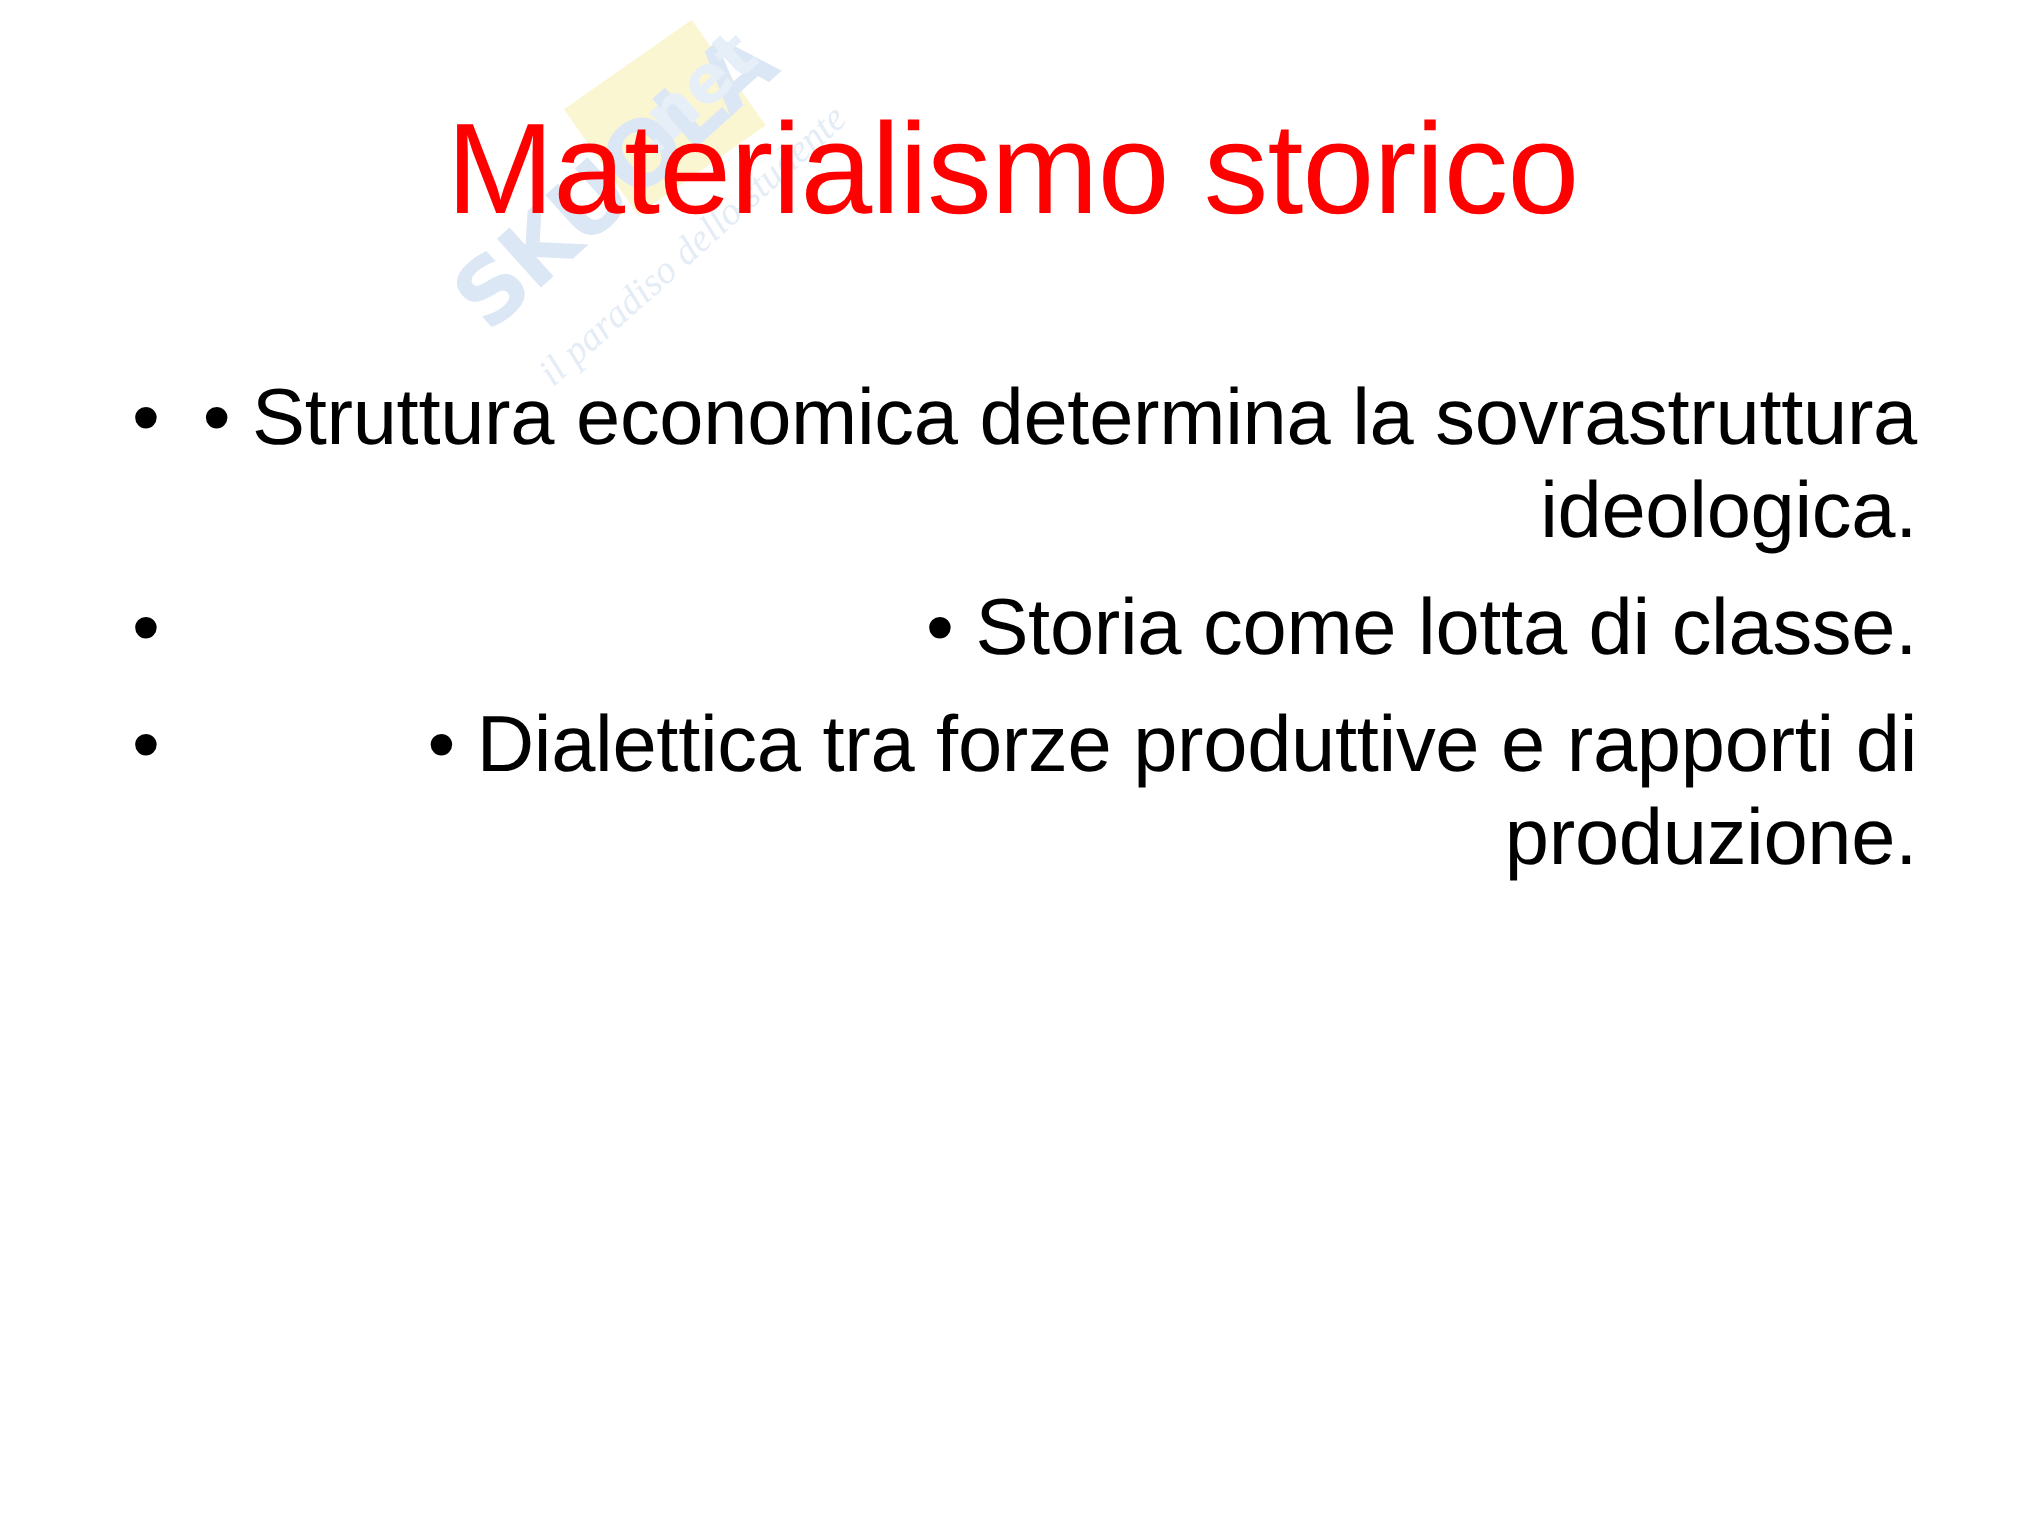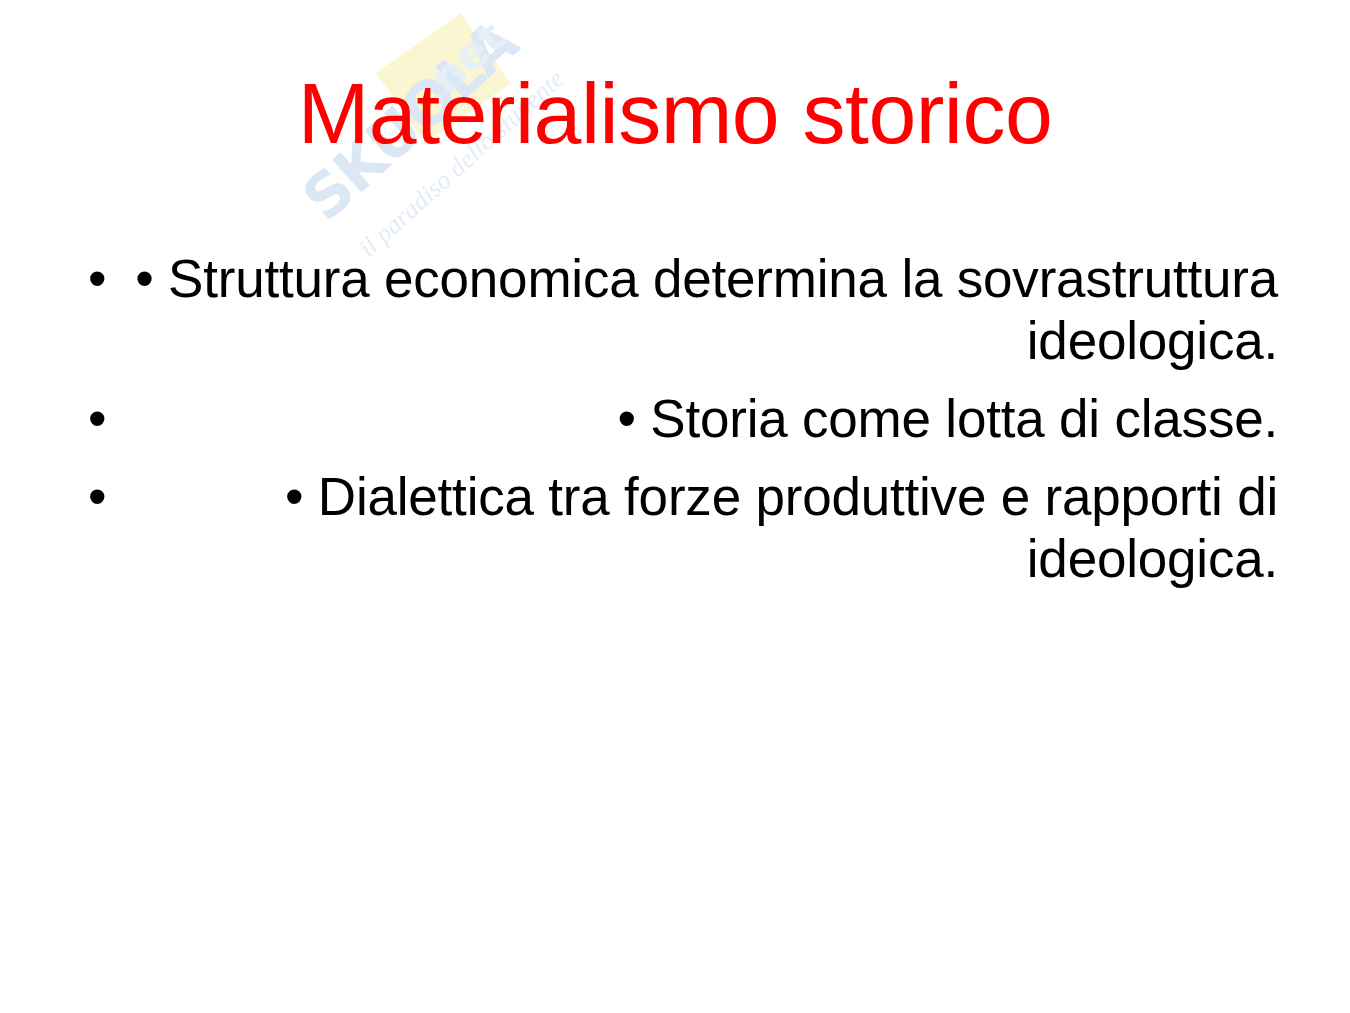--- a/index.html
+++ b/index.html
@@ -149,18 +149,18 @@
       <span class="bullet-text">• Struttura economica determina la sovrastruttura ideologica.</span>
     </div>
 
     <div class="bullet-item">
       <span class="bullet-marker">•</span>
       <span class="bullet-text">• Storia come lotta di classe.</span>
     </div>
 
     <div class="bullet-item">
       <span class="bullet-marker">•</span>
-      <span class="bullet-text">• Dialettica tra forze produttive e rapporti di ideologica.</span>
+      <span class="bullet-text">• Dialettica tra forze produttive e rapporti di produzione.</span>
     </div>
 
   </div>
 
 </div>
 
 </body></html>

